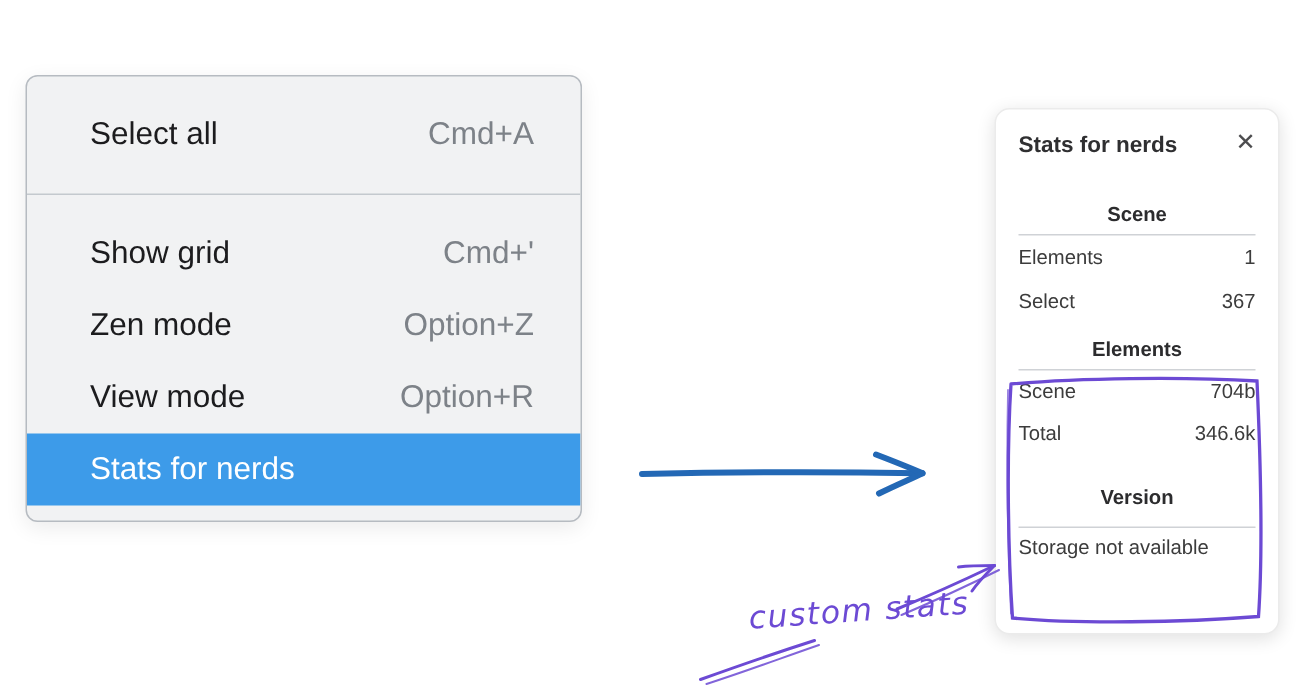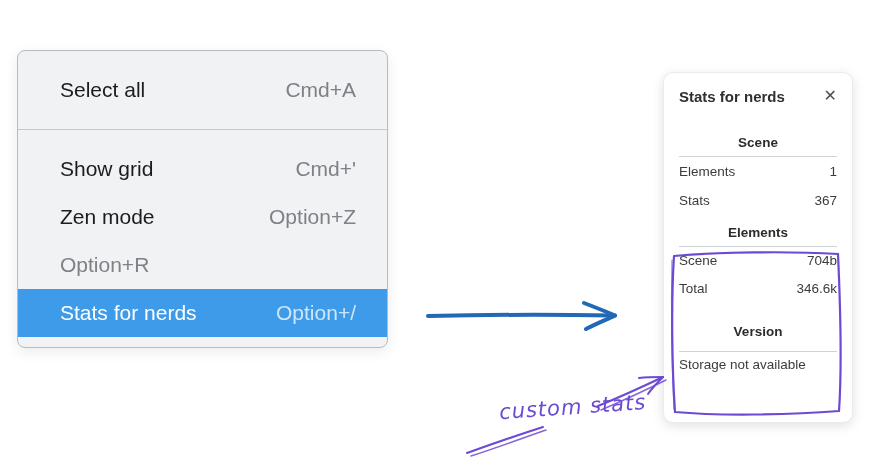--- a/index.html
+++ b/index.html
@@ -84,25 +84,25 @@
   <div class="menu-group">
     <div class="menu-item">
       <span>Show grid</span>
       <span class="shortcut">Cmd+'</span>
     </div>
     <div class="menu-item">
       <span>Zen mode</span>
       <span class="shortcut">Option+Z</span>
     </div>
     <div class="menu-item">
+      <span>View mode</span>
       <span class="shortcut">Option+R</span>
     </div>
     <div class="menu-item active">
       <span>Stats for nerds</span>
-      <span class="shortcut">Option+/</span>
     </div>
   </div>
 </div>
 
 <svg class="blue-arrow" width="200" height="36" viewBox="0 0 200 36" aria-hidden="true">
   <path d="M3 18 C 70 16.5 130 16.5 188 17.5" fill="none" stroke="currentColor" stroke-width="4" stroke-linecap="round"></path>
   <path d="M159 5 C 172 10 182 14 190 17.5" fill="none" stroke="currentColor" stroke-width="4" stroke-linecap="round"></path>
   <path d="M161 31 C 173 25 183 21 190 17.5" fill="none" stroke="currentColor" stroke-width="4" stroke-linecap="round"></path>
 </svg>
 
@@ -112,21 +112,21 @@
     <button class="panel-close">✕</button>
   </div>
 
   <div class="sec-header scene">Scene</div>
   <hr class="rule">
   <div class="stat-row">
     <span>Elements</span>
     <span>1</span>
   </div>
   <div class="stat-row">
-    <span>Stats</span>
+    <span>Select</span>
     <span>367</span>
   </div>
 
   <div class="sec-header storage">Elements</div>
   <hr class="rule">
   <div class="stat-row compact">
     <span>Scene</span>
     <span>704b</span>
   </div>
   <div class="stat-row compact">

